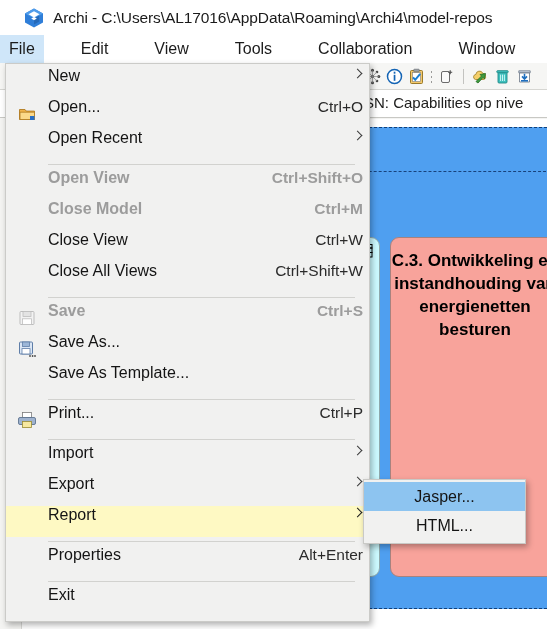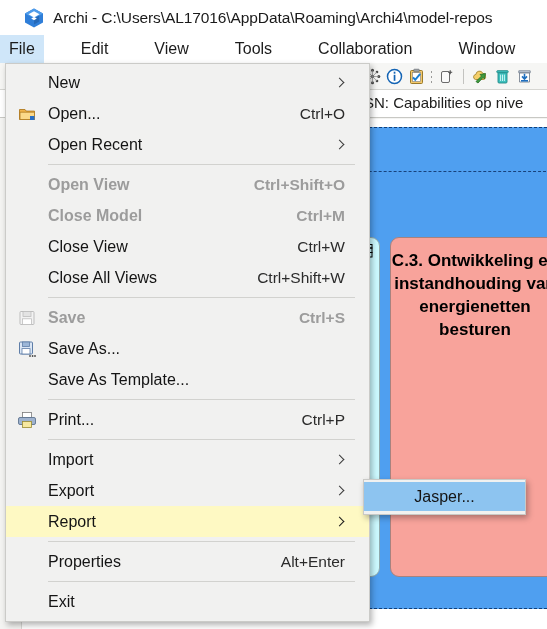--- a/index.html
+++ b/index.html
@@ -174,22 +174,22 @@
     background: #f1f1f0;
     border: 1px solid #cbcbc8;
     box-shadow: 2px 3px 6px rgba(0,0,0,0.30);
     box-sizing: border-box;
     padding: 3px 0 4px 0;
     z-index: 40;
   }
   .mi {
     position: relative;
     height: 31px;
-    display: flex; align-items: center;
-    padding-left: 42px; padding-right: 24px;
+    display: flex; align-items: flex-start;
+    padding-left: 42px; padding-right: 6px;
     font-size: 16px;
     color: #141414;
     cursor: default;
     box-sizing: border-box;
   }
   .mi.disabled { color: #9c9c9c; font-weight: bold; }
   .mi.selected { background: #fef9c3; }
   .mi .mi-icon {
     position: absolute; left: 12px; top: 50%;
     transform: translateY(-50%);
@@ -487,15 +487,16 @@
 
     <div class="msep"></div>
 
     <div class="mi">
       <span class="mi-label">Exit</span>
     </div>
   </div>
 
   <div id="submenu">
     <div class="sub-mi selected">Jasper...</div>
+    <div class="sub-mi">HTML...</div>
   </div>
 
 </div>
 
 </body></html>

